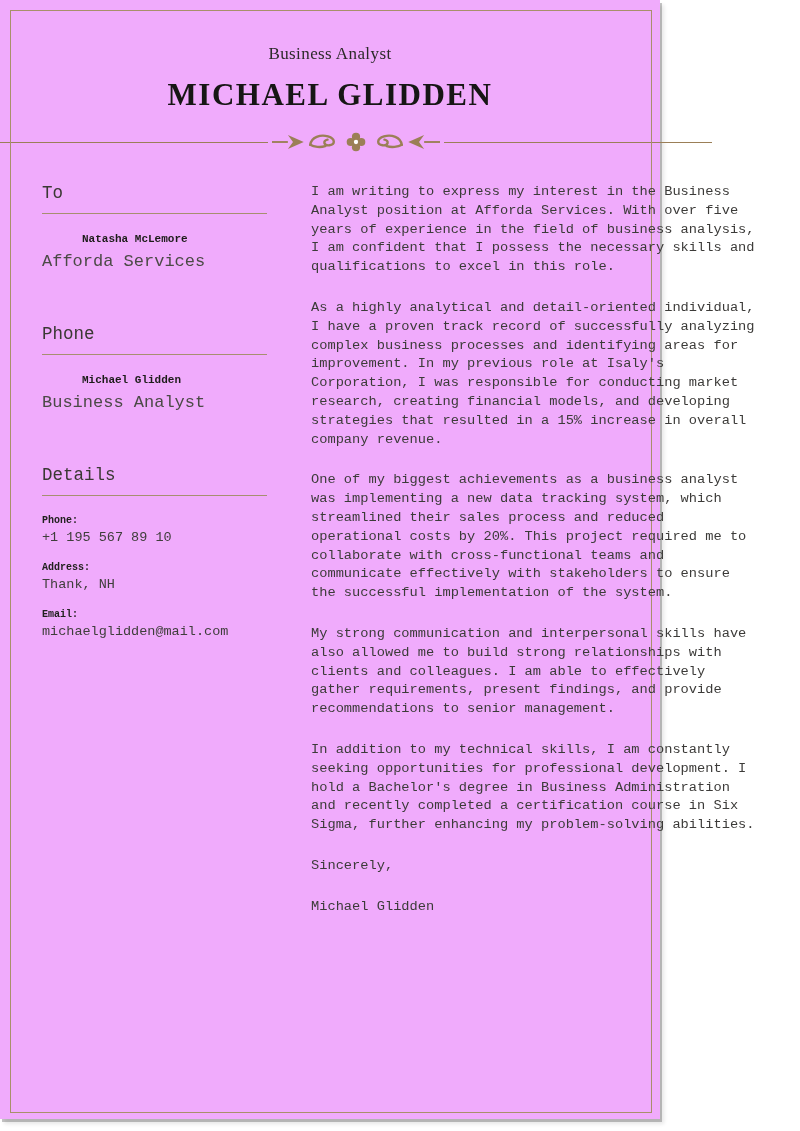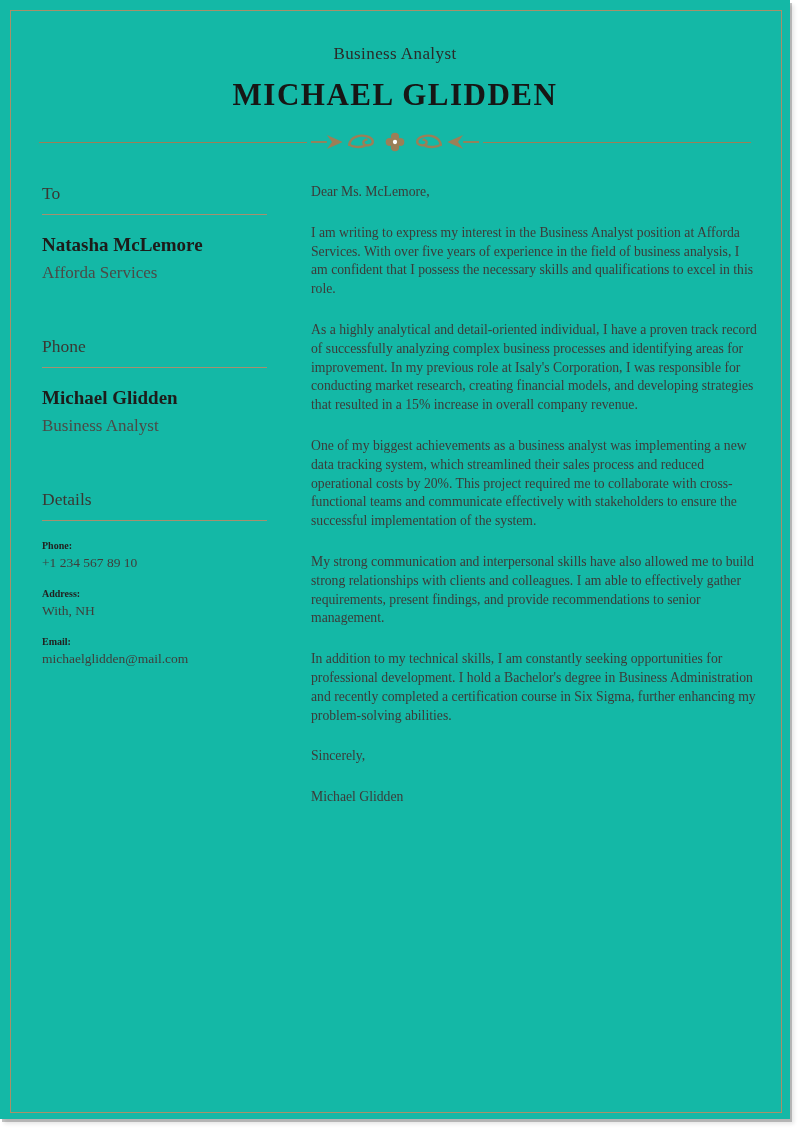--- a/index.html
+++ b/index.html
@@ -6,22 +6,22 @@
   html, body { background: #ffffff; }
   body {
     width: 800px; height: 1131px;
     font-family: "Liberation Serif", "DejaVu Serif", serif;
     position: relative;
     overflow: hidden;
   }
   .page {
     position: absolute;
     left: 0; top: 0;
-    width: 790px; height: 1119px;
-    background: #14b8a6;
+    width: 660px; height: 1119px;
+    background: #f0abfc;
     box-shadow: 2px 3px 0 rgba(0,0,0,0.22), 4px 5px 4px rgba(0,0,0,0.10);
   }
   .frame {
     position: absolute;
     left: 10px; top: 10px; right: 8px; bottom: 6px;
     border: 1.5px solid #a8906a;
     pointer-events: none;
   }
   
   .header { text-align: center; padding-top: 44px; }
@@ -39,28 +39,28 @@
   }
   .divider {
     margin: 17px auto 0;
     width: 712px;
     display: flex;
     align-items: center;
   }
   .divider .rule-line { flex: 1; border-top: 1.5px solid #9b7f57; }
   .divider svg { flex: 0 0 auto; margin: 0 4px; display: block; }
   
-  .content { position: absolute; left: 0; top: 183px; width: 790px; display: flex; }
+  .content { position: absolute; left: 0; top: 183px; width: 790px; display: flex; font-family: Liberation Mono, monospace; }
   .sidebar { width: 225px; margin-left: 42px; flex: 0 0 auto; }
   .main-col { width: 447px; margin-left: 44px; flex: 0 0 auto; }
   
   .side-section { margin-bottom: 53px; }
   .side-heading { font-size: 17.5px; color: #3a3833; font-weight: 400; }
   .side-rule { border: none; border-top: 1.5px solid #a6906f; margin: 10px 0 19px; }
-  .person-name { font-size: 19px; font-weight: 700; color: #1d1c1a; }
+  .person-name { font-size: 11px; font-weight: 700; color: #1d1c1a; margin-left: 40px; }
   .person-sub { font-size: 17px; color: #4b4a46; margin-top: 7px; }
   .detail-item { margin-bottom: 17px; }
   .detail-label { font-size: 10px; font-weight: 700; color: #22211f; }
   .detail-value { font-size: 13.5px; color: #3f3e3b; margin-top: 4px; }
   
   .main-col p {
     font-size: 13.7px;
     line-height: 18.8px;
     color: #3c3b39;
     margin-bottom: 22px;
@@ -125,38 +125,37 @@
         <div class="person-name">Michael Glidden</div>
         <div class="person-sub">Business Analyst</div>
       </section>
 
       <section class="side-section">
         <div class="side-heading">Details</div>
         <hr class="side-rule">
 
         <div class="detail-item">
           <div class="detail-label">Phone:</div>
-          <div class="detail-value">+1 234 567 89 10</div>
+          <div class="detail-value">+1 195 567 89 10</div>
         </div>
 
         <div class="detail-item">
           <div class="detail-label">Address:</div>
-          <div class="detail-value">With, NH</div>
+          <div class="detail-value">Thank, NH</div>
         </div>
 
         <div class="detail-item">
           <div class="detail-label">Email:</div>
           <div class="detail-value">michaelglidden@mail.com</div>
         </div>
       </section>
 
     </aside>
 
     <main class="main-col">
-      <p class="salutation">Dear Ms. McLemore,</p>
       <p>I am writing to express my interest in the Business Analyst position at Afforda Services. With over five years of experience in the field of business analysis, I am confident that I possess the necessary skills and qualifications to excel in this role.</p>
       <p>As a highly analytical and detail-oriented individual, I have a proven track record of successfully analyzing complex business processes and identifying areas for improvement. In my previous role at Isaly's Corporation, I was responsible for conducting market research, creating financial models, and developing strategies that resulted in a 15% increase in overall company revenue.</p>
       <p>One of my biggest achievements as a business analyst was implementing a new data tracking system, which streamlined their sales process and reduced operational costs by 20%. This project required me to collaborate with cross-functional teams and communicate effectively with stakeholders to ensure the successful implementation of the system.</p>
       <p>My strong communication and interpersonal skills have also allowed me to build strong relationships with clients and colleagues. I am able to effectively gather requirements, present findings, and provide recommendations to senior management.</p>
       <p>In addition to my technical skills, I am constantly seeking opportunities for professional development. I hold a Bachelor's degree in Business Administration and recently completed a certification course in Six Sigma, further enhancing my problem-solving abilities.</p>
       <p class="closing">Sincerely,</p>
       <p class="signature">Michael Glidden</p>
     </main>
 
   </div>

